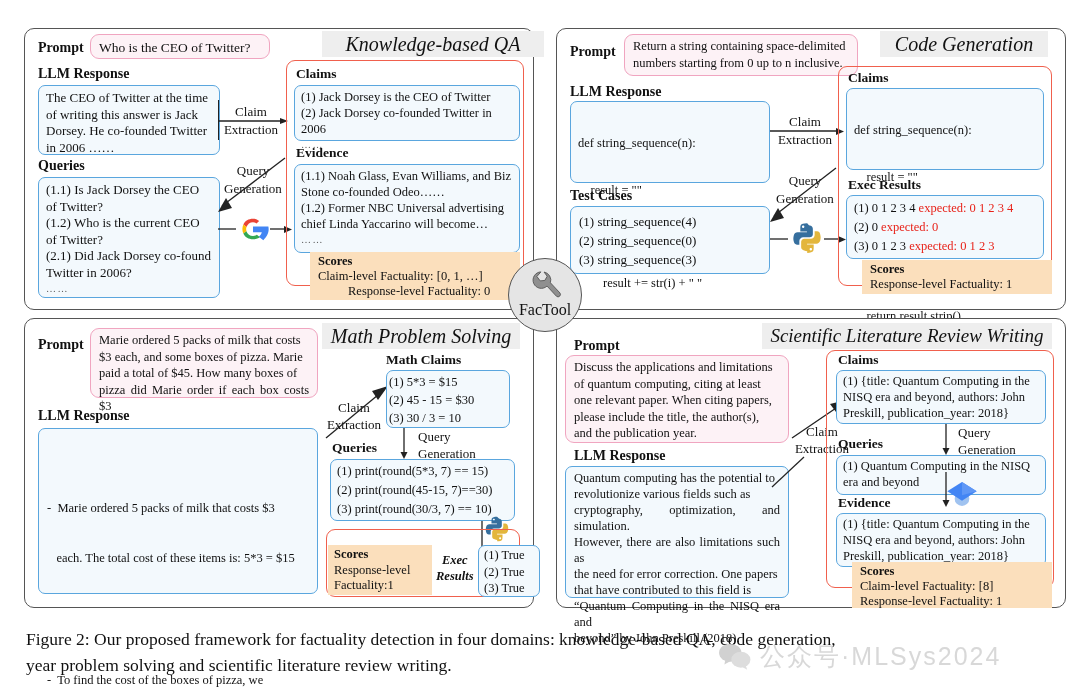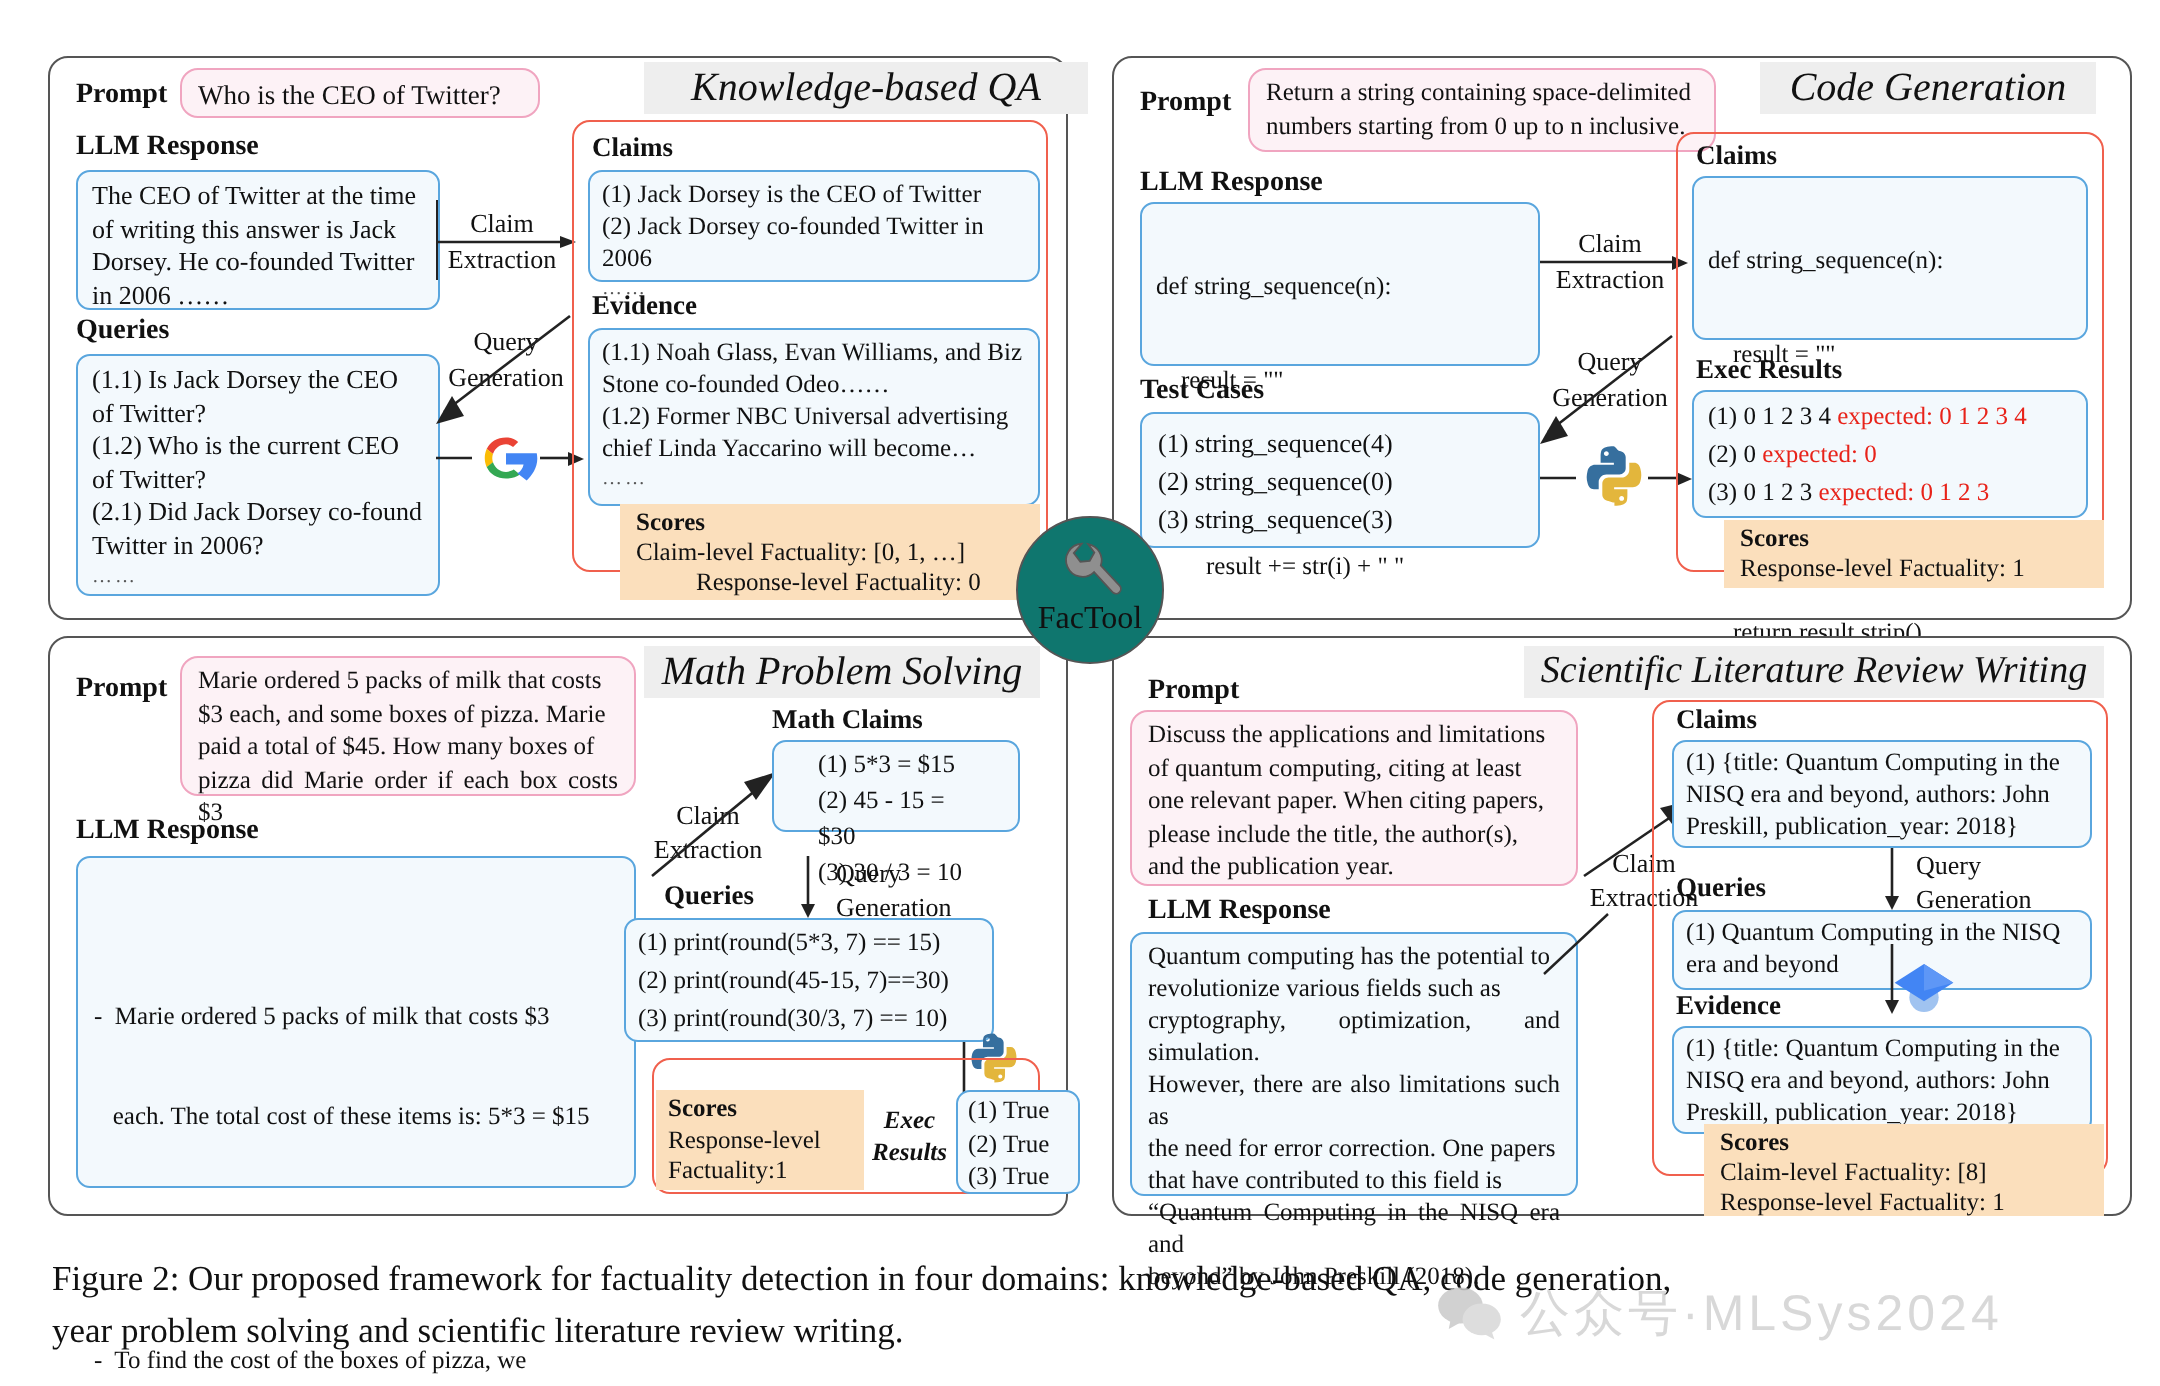--- a/index.html
+++ b/index.html
@@ -14,21 +14,21 @@
   .bluebox{position:absolute;border:1.3px solid #5aa6de;border-radius:7px;background:#f3f9fd;
            box-sizing:border-box;font-family:"Liberation Serif",serif;}
   .pinkbox{position:absolute;border:1.4px solid #f0a5c0;border-radius:9px;background:#fdf2f6;
            box-sizing:border-box;font-family:"Liberation Serif",serif;}
   .redgroup{position:absolute;border:1.4px solid #f0604d;border-radius:9px;background:transparent;
             box-sizing:border-box;}
   .scores{position:absolute;background:#fbdfbc;box-sizing:border-box;
           font-family:"Liberation Serif",serif;}
   .arrow-line{position:absolute;background:#222;}
   .red{color:#e8231a;}
-  .center-logo{position:absolute;border:1.5px solid #555;border-radius:50%;background:#0f766e;}
+  .center-logo{position:absolute;border:1.5px solid #555;border-radius:50%;background:#e5e5e5;}
   .caption{position:absolute;font-family:"Liberation Serif",serif;color:#111;}
   .wm{position:absolute;color:#cfcfcf;font-family:"Liberation Sans",sans-serif;white-space:nowrap;}
   svg{display:block;overflow:visible;}
 </style>
 </head>
 <body>
 
 <div class="panel" style="left:24px;top:28px;width:508px;height:280px;">
 </div>
 
@@ -248,39 +248,39 @@
 <div class="txt" style="left:320px;top:399px;width:68px;text-align:center;font-size:13px;line-height:17px;">
   <span>Claim</span><br>
   <span>Extraction</span>
 </div>
 <svg style="position:absolute;left:322px;top:386px;" width="70" height="56">
   <line x1="4" y1="52" x2="62" y2="4" stroke="#222" stroke-width="1.3"></line>
   <polygon points="56,14 66,0 50,5" fill="#222"></polygon>
 </svg>
 
 <div class="lbl" style="left:386px;top:352px;font-size:13.5px;">Math Claims</div>
-<div class="bluebox" style="left:386px;top:370px;width:124px;height:46px;padding:2px 22px;">
+<div class="bluebox" style="left:386px;top:370px;width:124px;height:58px;padding:2px 2px;">
   <div style="font-size:12.5px;line-height:18px;">
     <div>(1) 5*3 = $15</div>
     <div>(2) 45 - 15 = $30</div>
     <div>(3) 30 / 3 = 10</div>
   </div>
 </div>
 
 <div class="txt" style="left:418px;top:428px;width:80px;font-size:13px;line-height:17px;">
   <span>Query</span><br>
   <span>Generation</span>
 </div>
 <svg style="position:absolute;left:400px;top:428px;" width="8" height="32">
   <line x1="4" y1="0" x2="4" y2="24" stroke="#222" stroke-width="1.3"></line>
   <polygon points="0.5,24 7.5,24 4,31" fill="#222"></polygon>
 </svg>
 
 <div class="lbl" style="left:332px;top:440px;font-size:13.5px;">Queries</div>
-<div class="bluebox" style="left:312px;top:459px;width:185px;height:62px;padding:2px 6px;">
+<div class="bluebox" style="left:330px;top:459px;width:185px;height:62px;padding:2px 6px;">
   <div style="font-size:12.5px;line-height:19px;">
     <div>(1) print(round(5*3, 7) == 15)</div>
     <div>(2) print(round(45-15, 7)==30)</div>
     <div>(3) print(round(30/3, 7) == 10)</div>
   </div>
 </div>
 
 <svg style="position:absolute;left:478px;top:521px;" width="8" height="38">
   <line x1="4" y1="0" x2="4" y2="30" stroke="#222" stroke-width="1.3"></line>
   <polygon points="0.5,30 7.5,30 4,37" fill="#222"></polygon>

